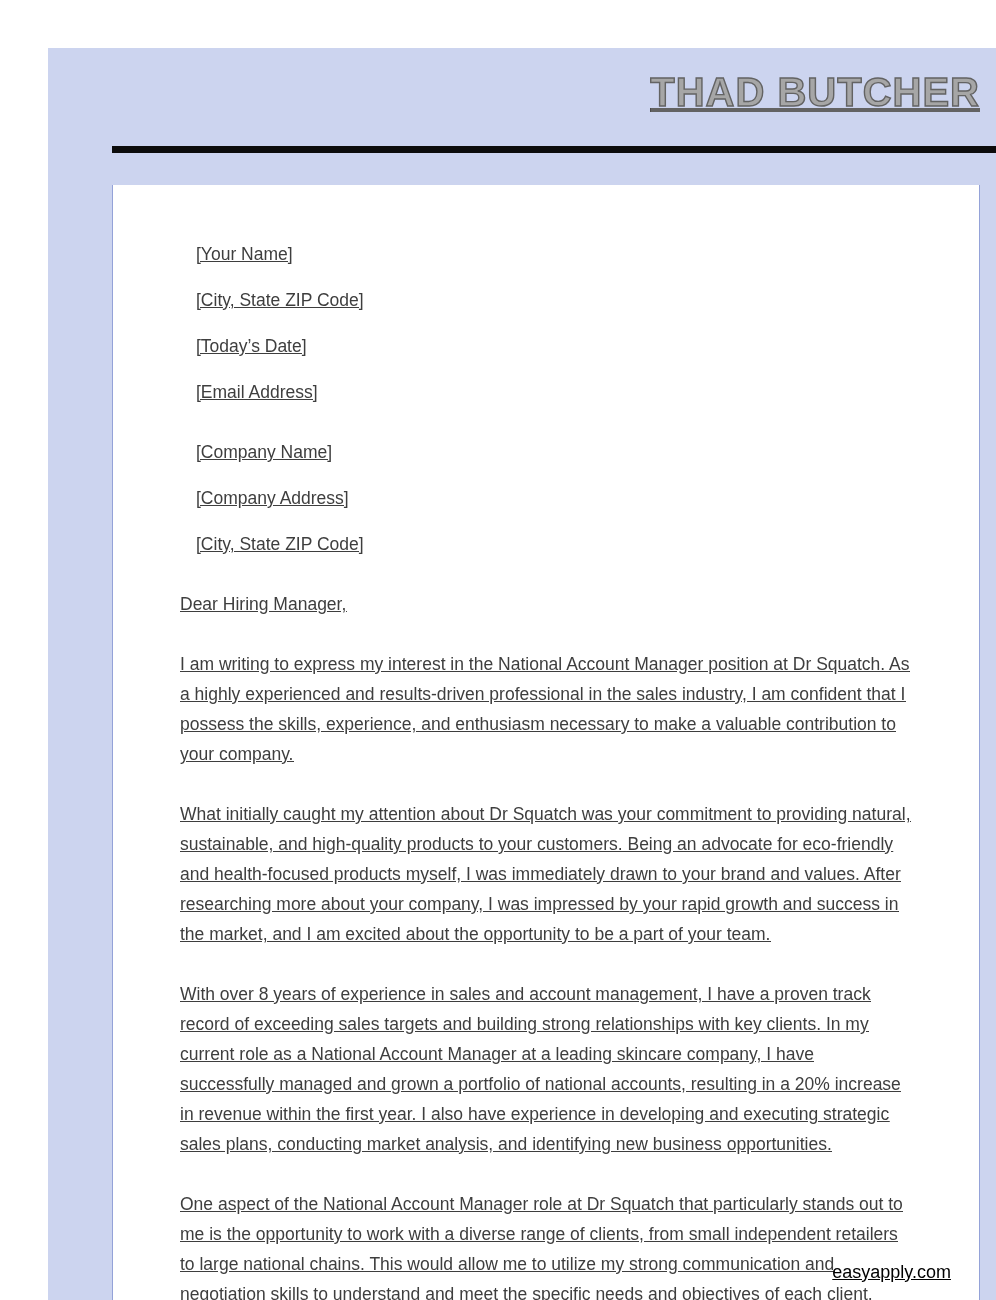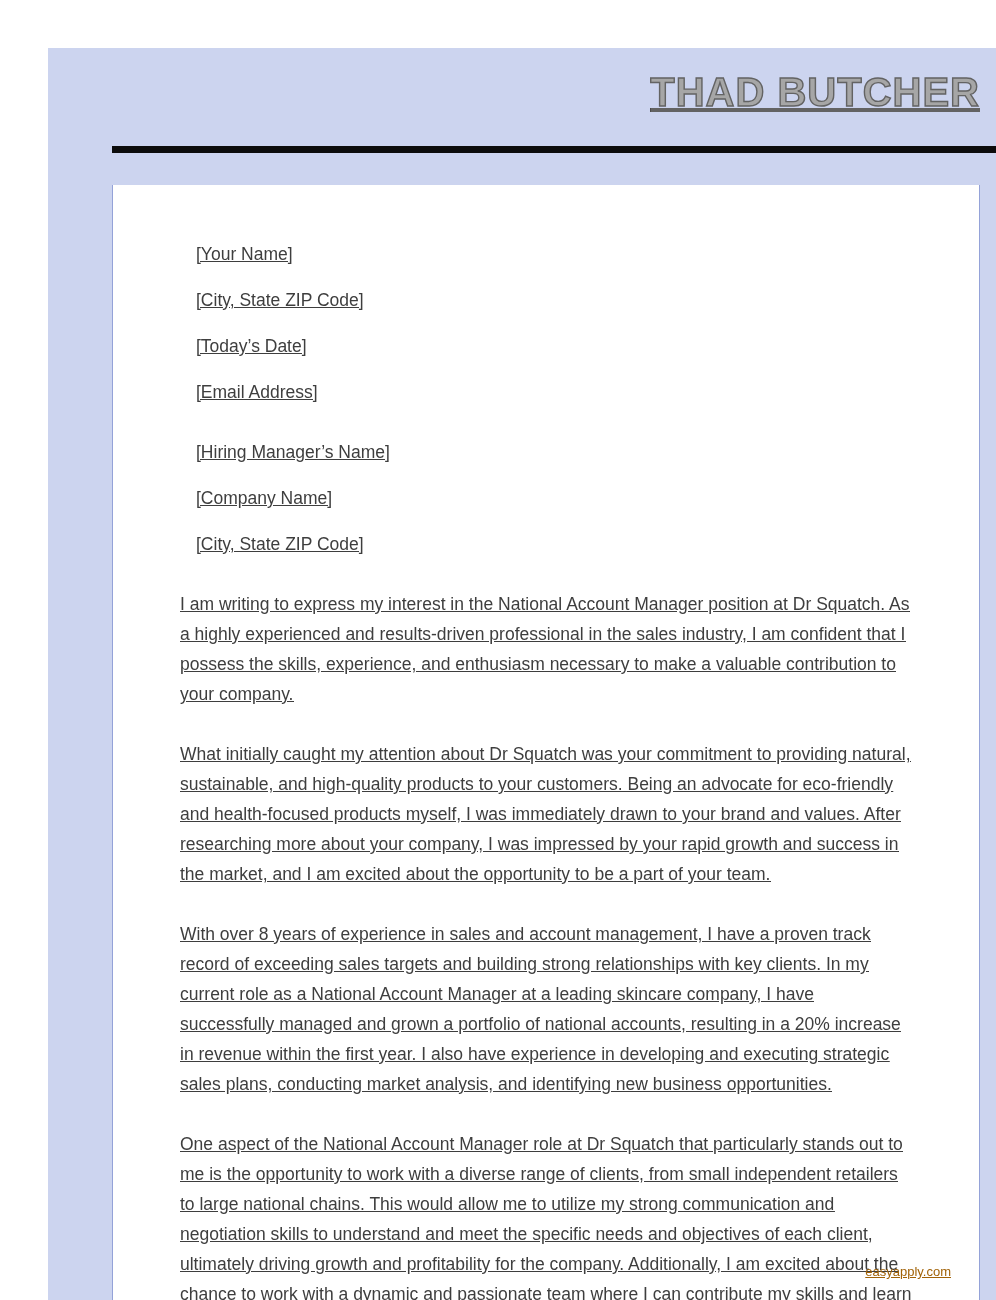--- a/index.html
+++ b/index.html
@@ -47,22 +47,22 @@
     color: #3e3e3e;
     font-size: 17.5px;
     line-height: 30px;
   }
   .block { margin-bottom: 30px; }
   .page p { margin-bottom: 30px; }
   .watermark {
     position: absolute;
     right: 12px;
     bottom: 36px;
-    font-size: 13px;
-    color: #a16207;
+    font-size: 18px;
+    color: #000000;
     background: transparent;
   }
 </style>
 </head>
 <body>
 
 <div class="frame">
 
   <div class="brand">THAD BUTCHER</div>
 
@@ -71,25 +71,26 @@
   <div class="page">
 
     <div class="block">
       <div>[Your Name]</div>
       <div>[City, State ZIP Code]</div>
       <div>[Today’s Date]</div>
       <div>[Email Address]</div>
     </div>
 
     <div class="block">
-      <div>[Hiring Manager’s Name]</div>
       <div>[Company Name]</div>
+      <div>[Company Address]</div>
       <div>[City, State ZIP Code]</div>
     </div>
 
+    <div class="block">Dear Hiring Manager,</div>
 
     <p>I am writing to express my interest in the National Account Manager position at Dr Squatch. As a highly experienced and results-driven professional in the sales industry, I am confident that I possess the skills, experience, and enthusiasm necessary to make a valuable contribution to your company.</p>
     <p>What initially caught my attention about Dr Squatch was your commitment to providing natural, sustainable, and high-quality products to your customers. Being an advocate for eco-friendly and health-focused products myself, I was immediately drawn to your brand and values. After researching more about your company, I was impressed by your rapid growth and success in the market, and I am excited about the opportunity to be a part of your team.</p>
     <p>With over 8 years of experience in sales and account management, I have a proven track record of exceeding sales targets and building strong relationships with key clients. In my current role as a National Account Manager at a leading skincare company, I have successfully managed and grown a portfolio of national accounts, resulting in a 20% increase in revenue within the first year. I also have experience in developing and executing strategic sales plans, conducting market analysis, and identifying new business opportunities.</p>
     <p>One aspect of the National Account Manager role at Dr Squatch that particularly stands out to me is the opportunity to work with a diverse range of clients, from small independent retailers to large national chains. This would allow me to utilize my strong communication and negotiation skills to understand and meet the specific needs and objectives of each client, ultimately driving growth and profitability for the company. Additionally, I am excited about the chance to work with a dynamic and passionate team where I can contribute my skills and learn from others to achieve mutual success.</p>
 
     <div class="watermark">easyapply.com</div>
 
   </div>
 </div>

